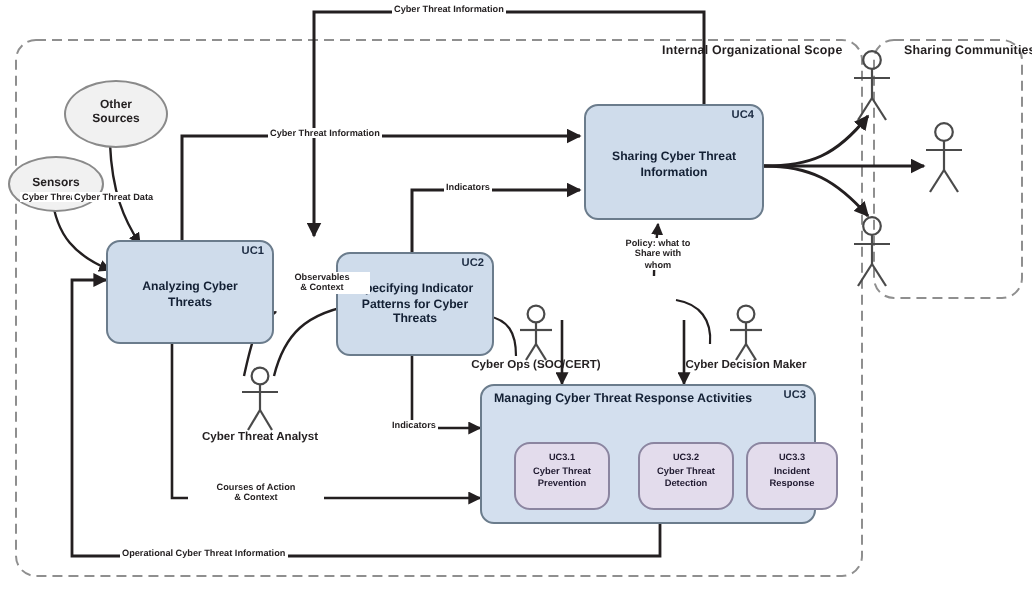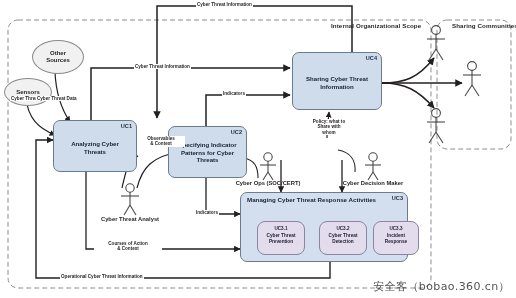--- a/index.html
+++ b/index.html
@@ -316,15 +316,14 @@
   <div class="edge-label wrap" style="left:137px; top:136px;">Observables<br>&amp; Context</div>
 
   <div class="edge-label" style="left:195px; top:210px;">Indicators</div>
 
   <div class="edge-label wrap" style="left:94px; top:241px; width:66px;">Courses of Action<br>&amp; Context</div>
 
   <div class="edge-label" style="left:60px; top:274px;">Operational Cyber Threat Information</div>
 
   <div class="edge-label wrap" style="left:302px; top:119px; width:52px;">Policy: what to<br>Share with<br>whom</div>
 
-  <div class="watermark">安全客（bobao.360.cn）</div>
 
 </div>
 
 </body></html>

